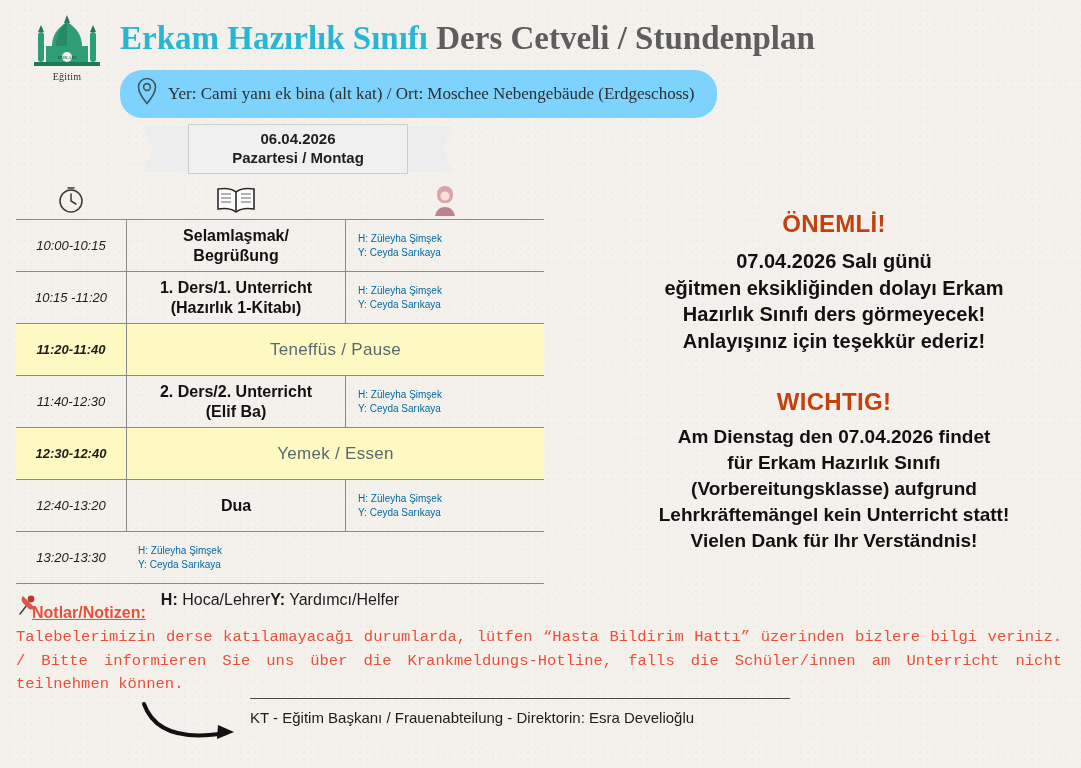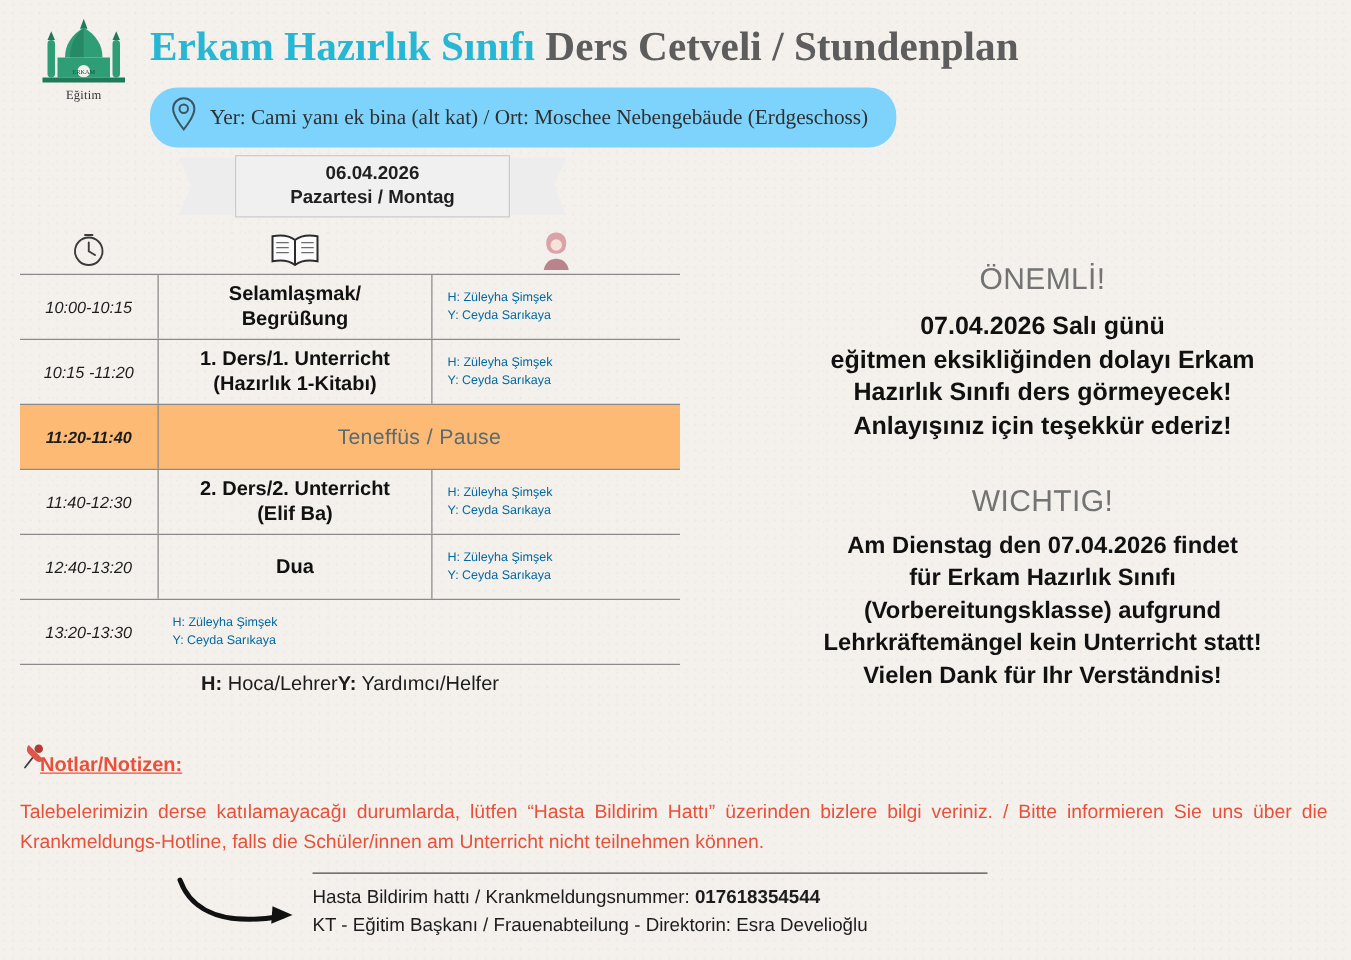--- a/index.html
+++ b/index.html
@@ -73,49 +73,49 @@
   }
   .cell-lesson {
     width:220px; flex:0 0 220px; display:flex; align-items:center; justify-content:center;
     text-align:center; font-weight:bold; font-size:16px; line-height:1.2; color:#111;
     border-left:1.5px solid #8a8a8a; border-right:1.5px solid #8a8a8a; padding:4px 6px;
   }
   .cell-teacher {
     width:198px; flex:0 0 198px; display:flex; flex-direction:column; justify-content:center;
     font-size:10px; line-height:1.35; color:#0369a1; padding-left:12px;
   }
-  .row.break { background:#fdba74; }
+  .row.break { background:#fef9c3; }
   .row.break .cell-time { font-weight:bold; }
   .row.break .cell-span {
     flex:1 1 auto; display:flex; align-items:center; justify-content:center;
     border-left:1.5px solid #8a8a8a;
     font-size:17px; color:#5a6a70; letter-spacing:.3px;
   }
 
   .legend { width:528px; display:flex; align-items:center; justify-content:center; 
             padding-top:7px; font-size:16px; color:#1c1c1c; }
   .legend b { font-weight:bold; }
 
   
   .notes { position:absolute; left:16px; top:604px; width:1050px; }
   .notes-title { color:#e8503a; font-size:16px; font-weight:bold; text-decoration:underline;
                  margin-left:16px; }
   .notes-body { color:#e8503a; font-size:15.5px; line-height:1.52; text-align:justify;
-                margin-top:16px; width:1046px; }
+                margin-top:4px; width:1046px;font-family:Liberation Mono, monospace; }
   .pin-icon { position:absolute; left:-2px; top:-14px; }
 
   .contact { position:absolute; left:250px; top:698px; width:560px; }
   .contact .rule { width:540px; height:1px; background:#4a4a4a; margin-bottom:7px; }
   .contact .line { font-size:15px; color:#1c1c1c; line-height:1.55; }
   .contact .line b { font-weight:bold; }
   .arrow { position:absolute; left:140px; top:700px; }
 
   
   .notice { position:absolute; left:604px; top:210px; width:460px; text-align:center; }
-  .notice h2 { margin:0; color:#737373; font-size:24px; font-weight:normal; letter-spacing:.3px; }
+  .notice h2 { margin:0; color:#c2410c; font-size:24px; font-weight:bold; letter-spacing:.3px; }
   .notice .blk { margin-top:10px; font-size:20px; font-weight:bold; line-height:1.33; color:#111; }
   .notice .gap { height:34px; }
   .notice .blk2 { margin-top:8px; font-size:19px; font-weight:bold; line-height:1.36; color:#111; }
 </style>
 </head>
 <body>
 
 <div class="page">
 
   <div class="logo">
@@ -206,20 +206,24 @@
           <div class="cell-span">Teneffüs / Pause</div>
         </div>
         <div class="row">
           <div class="cell-time">11:40-12:30</div>
           <div class="cell-lesson">2. Ders/2. Unterricht<br>(Elif Ba)</div>
           <div class="cell-teacher">
             <div>H: Züleyha Şimşek</div>
             <div>Y:  Ceyda Sarıkaya</div>
           </div>
         </div>
+        <div class="row break">
+          <div class="cell-time">12:30-12:40</div>
+          <div class="cell-span">Yemek / Essen</div>
+        </div>
         <div class="row">
           <div class="cell-time">12:40-13:20</div>
           <div class="cell-lesson">Dua</div>
           <div class="cell-teacher">
             <div>H: Züleyha Şimşek</div>
             <div>Y:  Ceyda Sarıkaya</div>
           </div>
         </div>
         <div class="row">
           <div class="cell-time">13:20-13:30</div>
@@ -258,19 +262,16 @@
 
   <div class="arrow">
     <svg width="105" height="48" viewBox="0 0 105 48">
       <path d="M4 4 C14 32, 44 40, 86 33" fill="none" stroke="#111" stroke-width="4" stroke-linecap="round"></path>
       <path d="M78 25 L94 32 L77 39 Z" fill="#111"></path>
     </svg>
   </div>
 
   <div class="contact">
     <div class="rule"></div>
-    <div class="line">
-      <span>Hasta Bildirim hattı / Krankmeldungsnummer: </span><b>017618354544</b>
-    </div>
     <div class="line">KT - Eğitim Başkanı / Frauenabteilung - Direktorin: Esra Develioğlu</div>
   </div>
 
 </div>
 
 </body></html>

